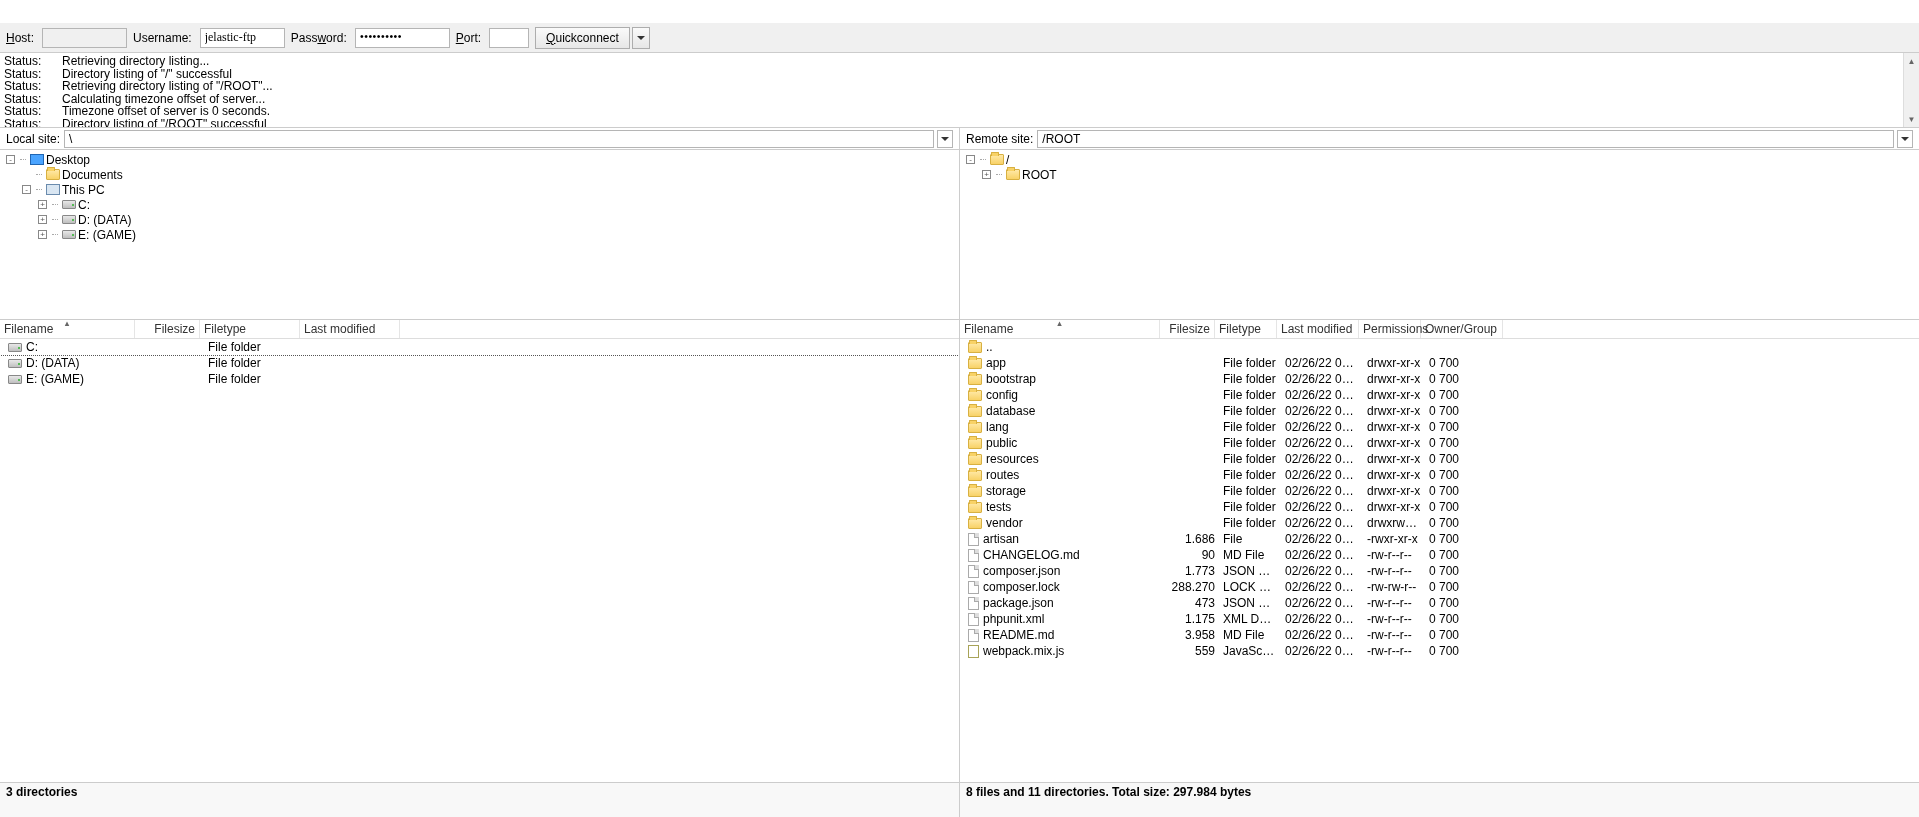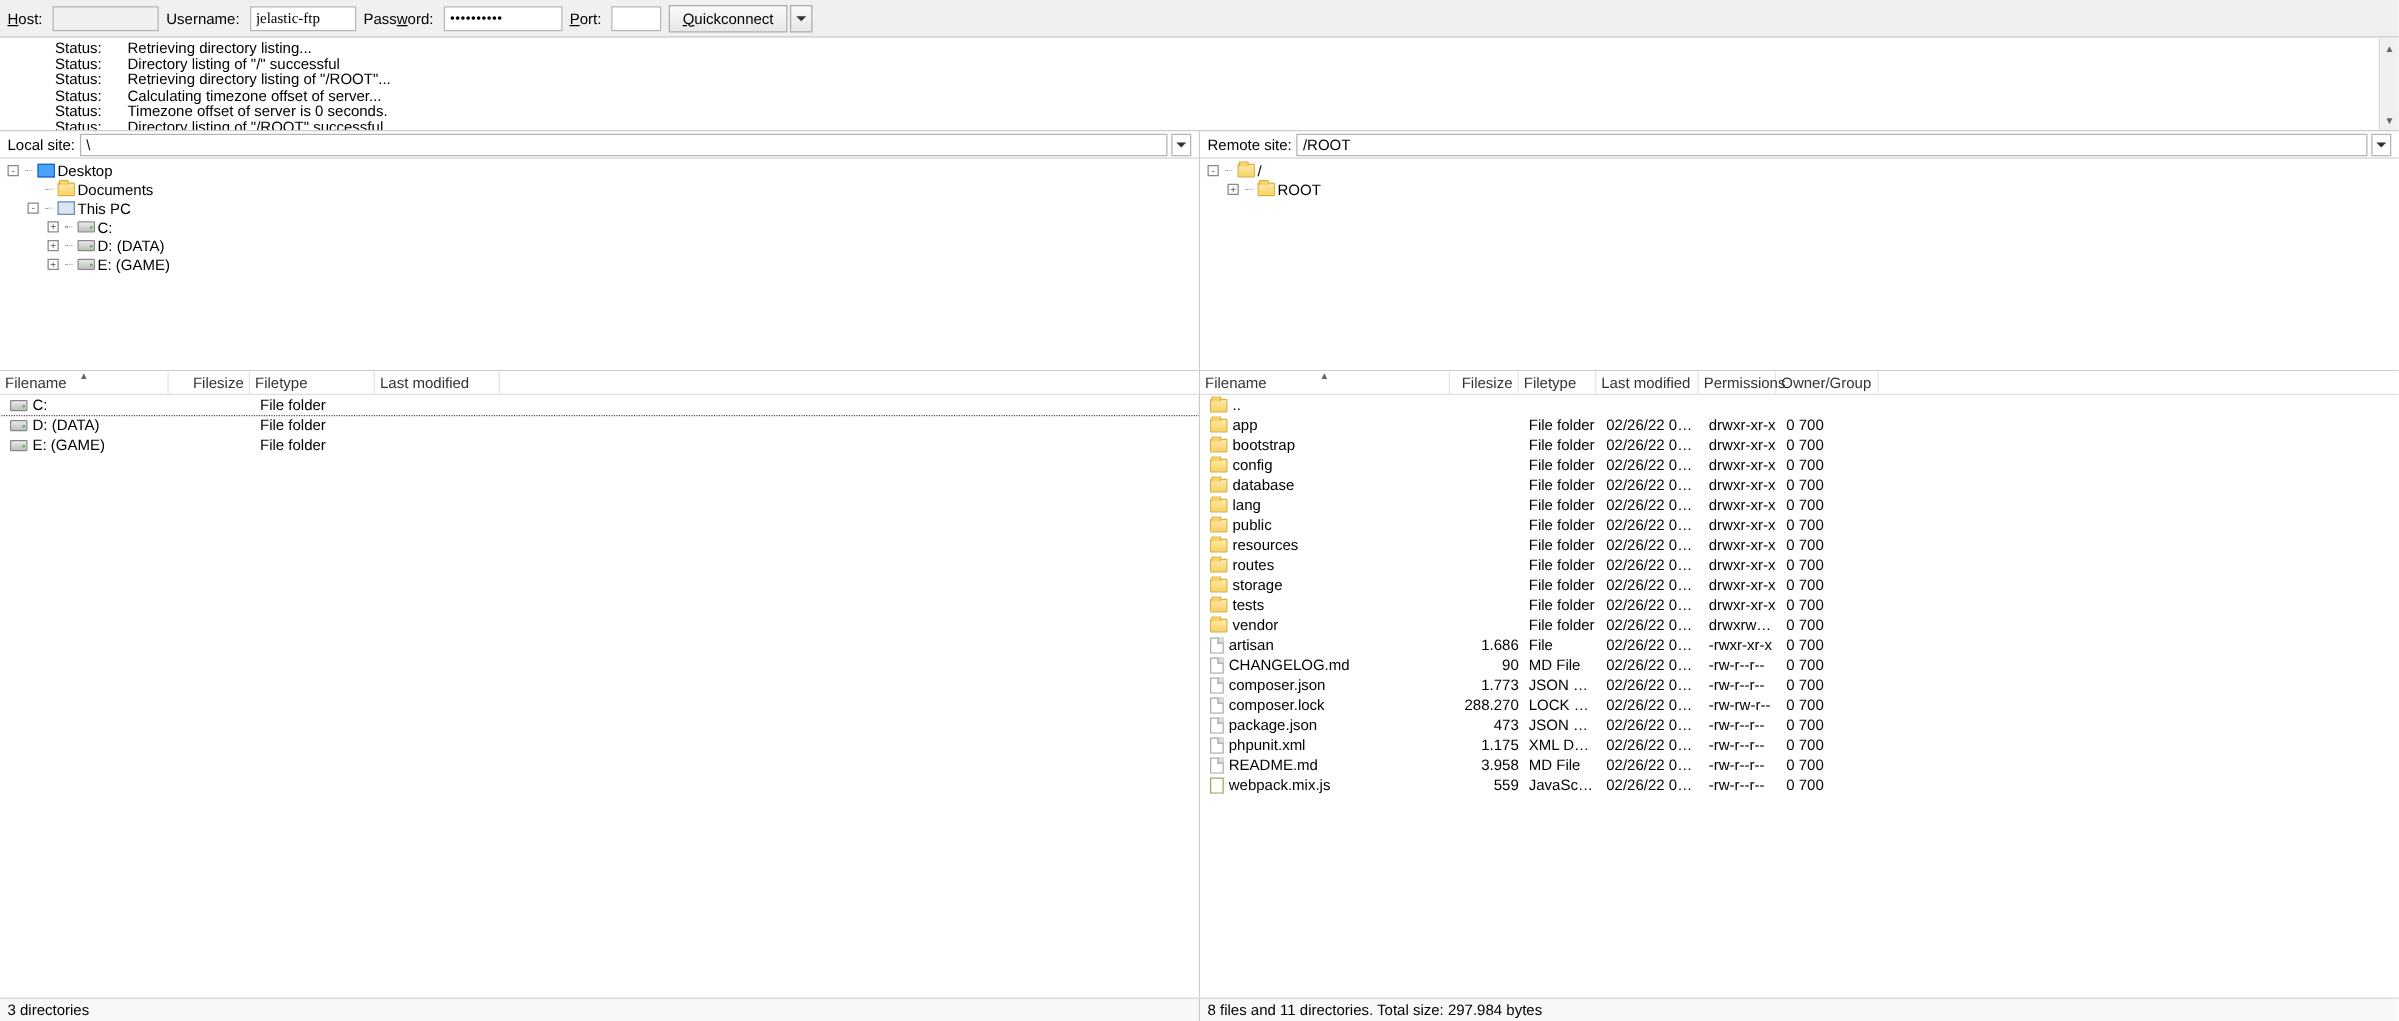--- a/index.html
+++ b/index.html
@@ -1,33 +1,33 @@
 <!DOCTYPE html>
 <html><head>
 <meta charset="utf-8">
 <style>
 * { margin: 0; padding: 0; box-sizing: border-box; font-family: "Segoe UI", Tahoma, sans-serif; font-size: 12px; }
 body { background: #fff; width: 1919px; height: 817px; overflow: hidden; display: flex; flex-direction: column; }
 
 
-.toolbar { display: flex; align-items: center; gap: 6px; padding: 4px 6px; background: #f0f0f0; border-bottom: 1px solid #ccc; height: 30px; }
+.toolbar { display: flex; align-items: center; gap: 6px; padding: 4px 6px; background: #f0f0f0; border-bottom: 1px solid #ccc; height: 30px; margin-top: 23px; }
 .toolbar label { margin-right: 2px; }
 .toolbar label u { text-decoration: underline; }
 .toolbar input { border: 1px solid #b5b5b5; padding: 1px 4px; height: 20px; background: #fff; font-family: Liberation Serif, serif; }
 #host-input { width: 85px; background: #f0f0f0; }
 #user-input { width: 85px; }
 #pass-input { width: 95px; }
 #port-input { width: 40px; }
 .btn { border: 1px solid #adadad; background: linear-gradient(#fafafa,#e7e7e7); padding: 2px 10px; height: 22px; cursor: pointer; }
 .dropdown-btn { border: 1px solid #adadad; background: linear-gradient(#fafafa,#e7e7e7); width: 18px; height: 22px; display: flex; align-items: center; justify-content: center; cursor: pointer; margin-left:-4px; }
 .dropdown-btn::after { content: ""; border-left: 4px solid transparent; border-right: 4px solid transparent; border-top: 4px solid #333; }
 
 
 .log { flex: 0 0 75px; overflow: auto; padding: 2px 4px; background: #fff; border-bottom: 1px solid #ccc; position: relative; }
-.log-line { white-space: pre; line-height: 12.5px; margin-left: 40px; }
+.log-line { white-space: pre; line-height: 12.5px; }
 .log-label { display: inline-block; width: 58px; }
 
 
 .main { display: flex; flex: 1; min-height: 0; }
 .pane { flex: 1; display: flex; flex-direction: column; min-width: 0; border-right: 1px solid #ccc; }
 .pane:last-child { border-right: none; }
 
 
 .pathbar { display: flex; align-items: center; gap: 4px; padding: 2px 6px; height: 22px; border-bottom: 1px solid #ccc; background: #fff; }
 .pathbar label { white-space: nowrap; }
@@ -58,21 +58,21 @@
 .list-wrap { flex: 1; overflow: auto; position: relative; background: #fff; }
 .list-header { display: flex; border-bottom: 1px solid #ddd; background: #fff; position: sticky; top: 0; align-items: center; }
 .list-header .col { padding: 2px 4px; border-right: 1px solid #e5e5e5; font-weight: normal; color: #333; position:relative;}
 .sort-caret{position:absolute;top:-2px;left:50%;transform:translateX(-50%);font-size:9px;color:#666}
 .row { display: flex; align-items: center; height: 16px; padding: 0 4px; }
 .row.selected { outline: 1px dotted #555; }
 .row .col { padding: 0 4px; overflow: hidden; text-overflow: ellipsis; white-space: nowrap; }
 .col-name { display:flex; align-items:center; gap:4px; }
 
 
-.statusbar { display: flex; height: 19px; border-top: 1px solid #ccc; background:#f8f8f8;}
+.statusbar { display: flex; height: 35px; border-top: 1px solid #ccc; background:#f8f8f8;font-weight:bold;}
 .statusbar .cell { flex:1; padding: 2px 6px; border-right:1px solid #ccc;}
 .statusbar .cell:last-child{border-right:none;}
 
 
 .local .c1{width:135px} .local .c2{width:65px;text-align:right} .local .c3{width:100px} .local .c4{width:100px}
 
 .remote .c1{width:200px} .remote .c2{width:55px;text-align:right} .remote .c3{width:62px} .remote .c4{width:82px} .remote .c5{width:62px} .remote .c6{width:82px}
 
 .scrollbar-v{position:absolute;right:0;top:0;bottom:0;width:16px;background:#f0f0f0;border-left:1px solid #ddd;}
 .scrollbar-v .arrow{height:16px;display:flex;align-items:center;justify-content:center;color:#666;font-size:8px;cursor:pointer;}

